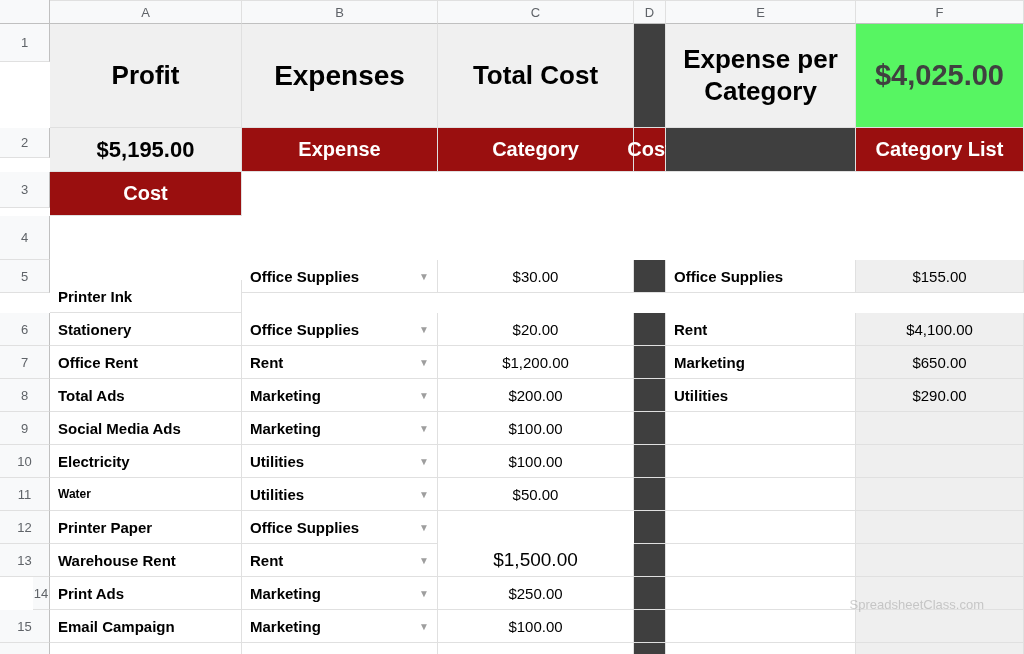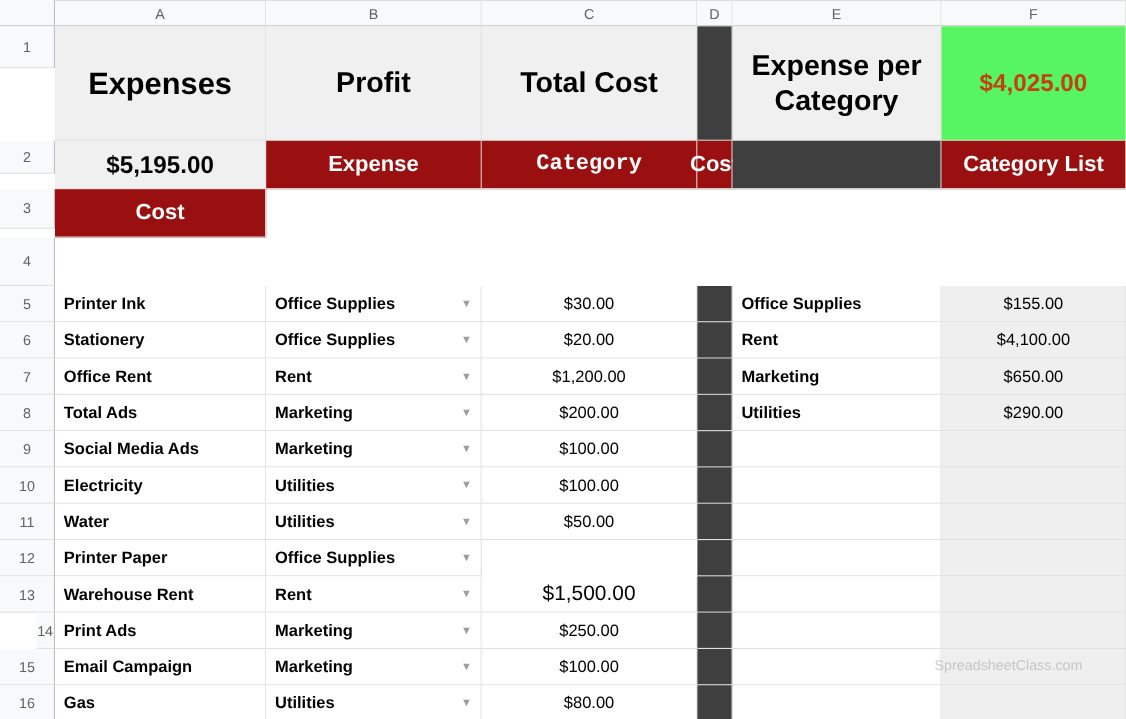--- a/index.html
+++ b/index.html
@@ -59,23 +59,23 @@
   .profit-label, .totalcost-label {
     background: #f0f0f0;
     font-weight: bold;
     font-size: 26px;
     justify-content: center;
     color: #000;
   }
   .profit-value {
     background: #57f562;
     font-weight: bold;
-    font-size: 22px;
-    justify-content: center;
-    color: #c2410c;
+    font-size: 29px;
+    justify-content: center;
+    color: #404040;
   }
   .totalcost-value {
     background: #f0f0f0;
     font-weight: bold;
     font-size: 22px;
     justify-content: center;
     color: #000;
   }
   .expense-per-cat {
     background: #f0f0f0;
@@ -132,58 +132,58 @@
     <div class="cell corner"></div>
     <div class="cell col-header">A</div>
     <div class="cell col-header">B</div>
     <div class="cell col-header">C</div>
     <div class="cell col-header">D</div>
     <div class="cell col-header">E</div>
     <div class="cell col-header">F</div>
     <div class="cell row-header" style="height: 38px; grid-area: 2 / 1;">1</div>
     <div class="cell row-header" style="height: 30px; grid-area: 3 / 1;">2</div>
     <div class="cell row-header" style="height: 36px; grid-area: 4 / 1;">3</div>
+    <div class="span-wrapper profit-label" style="min-height: 68px;">
+      <span>Profit</span>
+    </div>
     <div class="span-wrapper big-title" style="min-height: 104px;">
       <span>Expenses</span>
-    </div>
-    <div class="span-wrapper profit-label" style="min-height: 68px;">
-      <span>Profit</span>
     </div>
     <div class="span-wrapper totalcost-label" style="min-height: 68px;">
       <span>Total Cost</span>
     </div>
     <div class="span-wrapper dark-col" style="min-height: 104px;"></div>
     <div class="span-wrapper expense-per-cat" style="min-height: 104px; line-height: 1.2;">
       <span>Expense per Category</span>
     </div>
     <div class="span-wrapper profit-value" style="min-height: 36px;">
       <span>$4,025.00</span>
     </div>
     <div class="span-wrapper totalcost-value" style="min-height: 36px; align-items: center;">
       <span>$5,195.00</span>
     </div>
     <div class="cell row-header" style="height: 44px; grid-area: 5 / 1;">4</div>
     <div class="span-wrapper red-header" style="min-height: 44px; justify-content: center;">
       <span>Expense</span>
     </div>
-    <div class="span-wrapper red-header" style="min-height: 44px; font-family: Liberation Mono, monospace;">
+    <div class="span-wrapper red-header" style="min-height: 44px;">
       <span>Category</span>
     </div>
     <div class="span-wrapper red-header" style="min-height: 44px;">
       <span>Cost</span>
     </div>
     <div class="span-wrapper dark-col" style="min-height: 44px;"></div>
     <div class="span-wrapper red-header" style="min-height: 44px;">
       <span>Category List</span>
     </div>
     <div class="span-wrapper red-header" style="min-height: 44px;">
       <span>Cost</span>
     </div>
     <div class="cell row-header" style="height: 33px; grid-area: 6 / 1;">5</div>
-    <div class="cell bold" style="height: 33px; grid-area: 6 / 2; font-size: 15px;">
+    <div class="cell bold" style="height: 33px; grid-area: 6 / 2; font-size: 15px; margin-top: 20px;">
       <span>Printer Ink</span>
     </div>
     <div class="cell bold" style="height: 33px; grid-area: 6 / 3; font-size: 15px; padding-right: 28px;">
       <span>Office Supplies</span>
       <span class="dropdown-arrow">▼</span>
     </div>
     <div class="cell center" style="height: 33px; grid-area: 6 / 4; font-size: 15px; justify-content: center;">
       <span>$30.00</span>
     </div>
     <div class="cell dark-col" style="height: 33px; grid-area: 6 / 5;"></div>
@@ -277,21 +277,21 @@
       <span>$100.00</span>
     </div>
     <div class="cell dark-col" style="height: 33px; grid-area: 11 / 5;"></div>
     <div class="cell bold" style="height: 33px; grid-area: 11 / 6; font-size: 15px;">
       <span></span>
     </div>
     <div class="cell center lightgray-bg" style="height: 33px; grid-area: 11 / 7; font-size: 15px;">
       <span></span>
     </div>
     <div class="cell row-header" style="height: 33px; grid-area: 12 / 1;">11</div>
-    <div class="cell bold" style="height: 33px; grid-area: 12 / 2; font-size: 15px;">
+    <div class="cell bold" style="height: 33px; grid-area: 12 / 2; font-size: 12px;">
       <span>Water</span>
     </div>
     <div class="cell bold" style="height: 33px; grid-area: 12 / 3; font-size: 15px; padding-right: 28px;">
       <span>Utilities</span>
       <span class="dropdown-arrow">▼</span>
     </div>
     <div class="cell center" style="height: 33px; grid-area: 12 / 4; font-size: 15px;">
       <span>$50.00</span>
     </div>
     <div class="cell dark-col" style="height: 33px; grid-area: 12 / 5;"></div>

